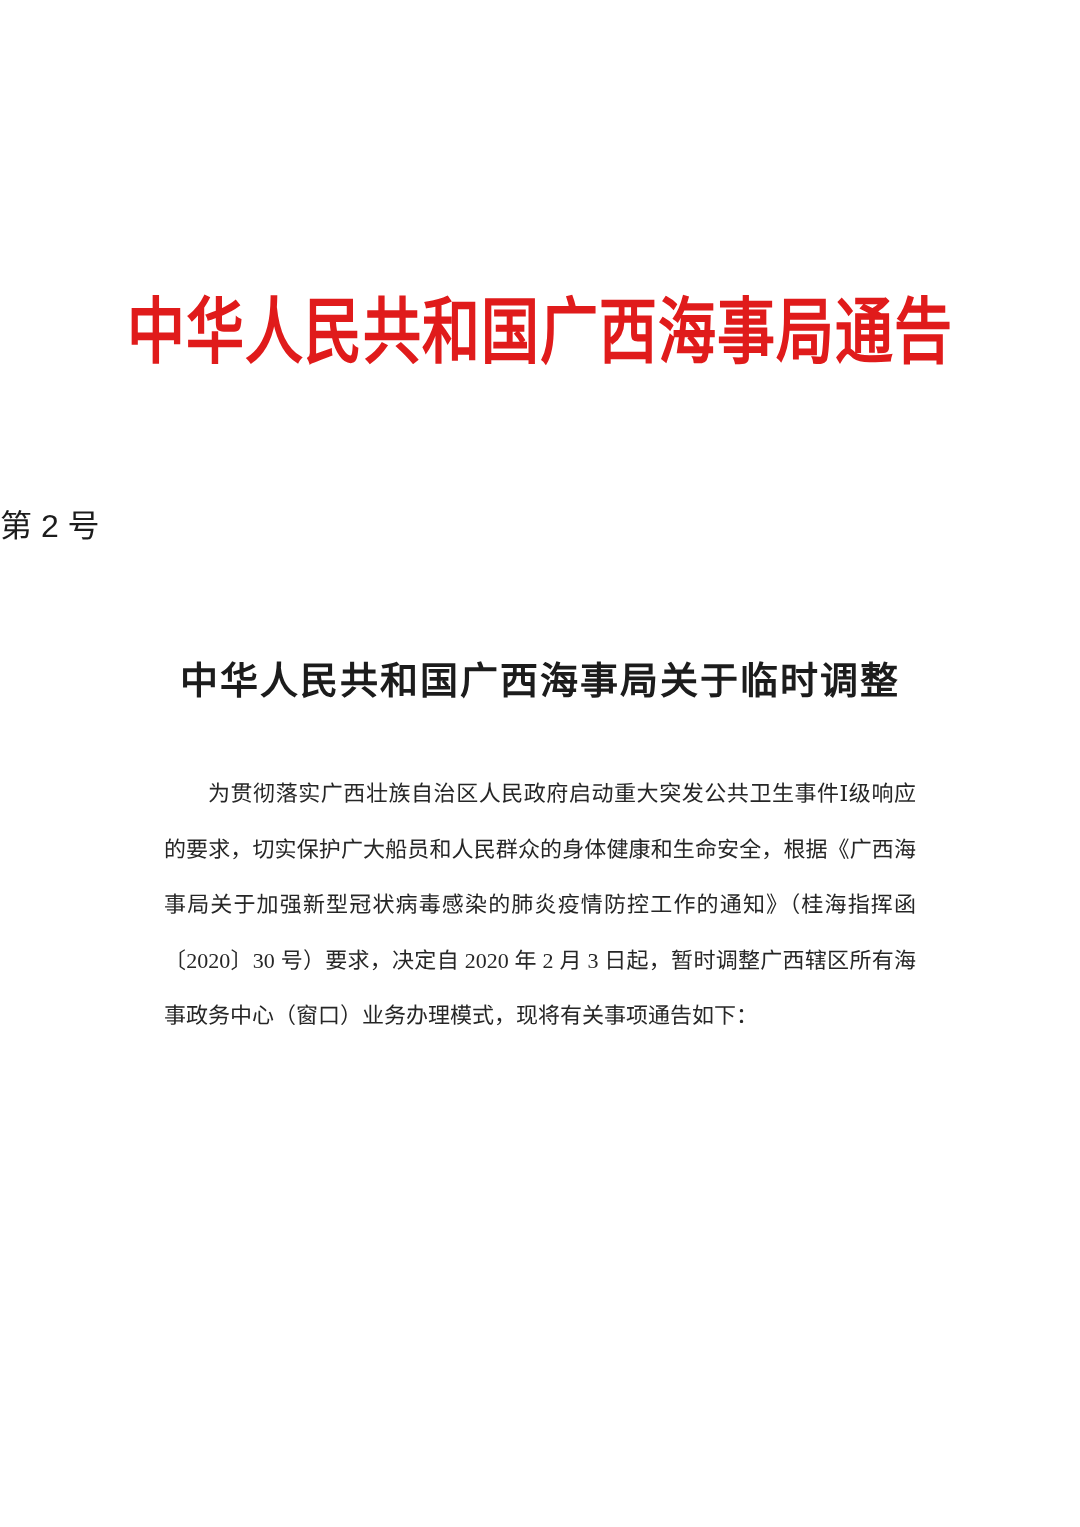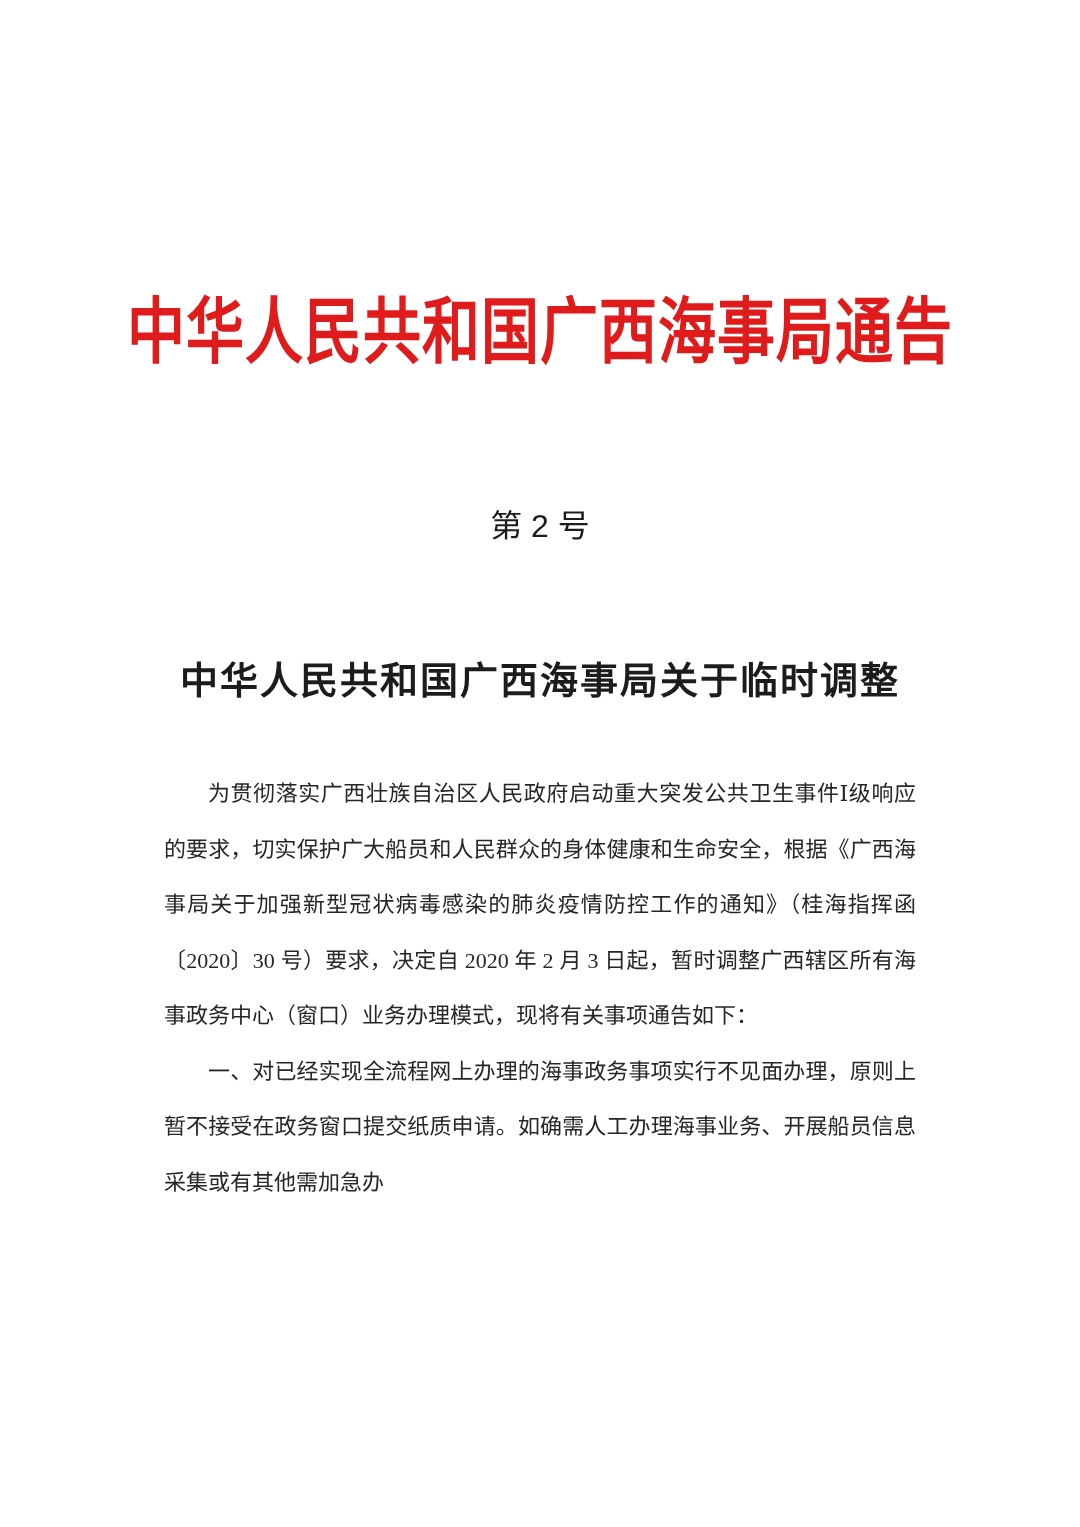--- a/index.html
+++ b/index.html
@@ -28,21 +28,21 @@
     color: var(--masthead-red, #e01b1b);
     transform: scaleY(1.25);
     white-space: nowrap;
   }
   
   .issue-number {
     margin-top: 128px;
     font-family: "Liberation Sans", "DejaVu Sans", sans-serif;
     font-size: 32px;
     line-height: 40px;
-    text-align: center;
+    text-align: left;
     color: var(--heading-text, #1c1c1c);
   }
   
   .notice-title {
     margin: 107px 0 0 0;
     font-family: "Liberation Sans", "DejaVu Sans", sans-serif;
     font-weight: 700;
     font-size: 38px;
     line-height: 57px;
     letter-spacing: 2px;
@@ -78,16 +78,15 @@
   <h1 class="masthead">中华人民共和国广西海事局通告</h1>
 
   <div class="issue-number">第 2 号</div>
 
   <h2 class="notice-title">
     <span class="title-line">中华人民共和国广西海事局关于临时调整</span>
   </h2>
 
   <div class="notice-body">
     <p>为贯彻落实广西壮族自治区人民政府启动重大突发公共卫生事件Ⅰ级响应的要求，切实保护广大船员和人民群众的身体健康和生命安全，根据《广西海事局关于加强新型冠状病毒感染的肺炎疫情防控工作的通知》（桂海指挥函〔2020〕30 号）要求，决定自 2020 年 2 月 3 日起，暂时调整广西辖区所有海事政务中心（窗口）业务办理模式，现将有关事项通告如下：</p>
-    <p>一、对已经实现全流程网上办理的海事政务事项实行不见面办理，原则上暂不接受在政务窗口提交纸质申请。如确需人工办理海事业务、开展船员信息采集或有其他需加急办</p>
   </div>
 
 </div>
 
 </body></html>

